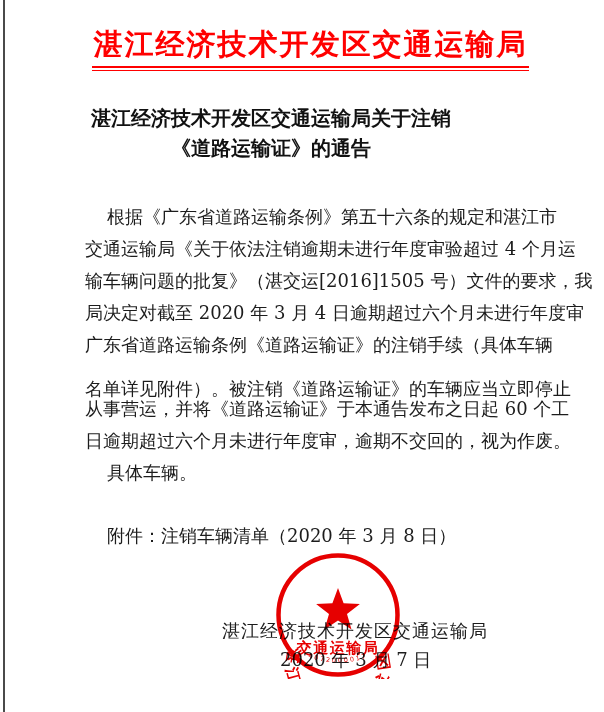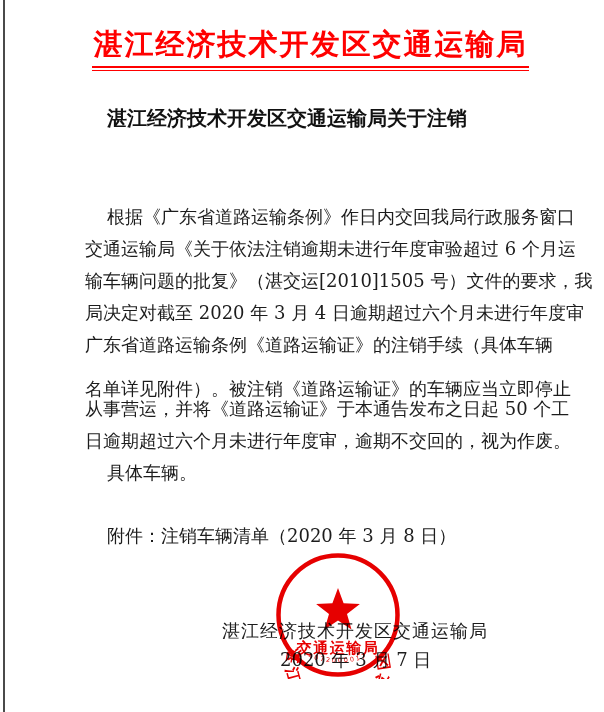--- a/index.html
+++ b/index.html
@@ -29,21 +29,20 @@
     border-top: 2px solid #ff0000;
     border-bottom: 1px solid #ff0000;
   }
   .doc-title {
     position: absolute; top: 103px; left: 0; width: 542px;
     text-align: center;
     color: #111111;
     font-size: 20px; font-weight: bold;
     line-height: 30px;
     font-family: "DejaVu Sans", "Liberation Sans", sans-serif;
-    margin-left: 16px;
   }
   .body-line {
     position: absolute; left: 85px; width: 475px;
     color: #1c1c1c;
     font-size: 18px; line-height: 22px;
     white-space: nowrap;
   }
   .indent { padding-left: 22px; }
   .signature-line {
     position: absolute; top: 619px; left: 222px;
@@ -68,29 +67,30 @@
 </head>
 <body>
 
 <div class="page-edge"></div>
 
 <div class="letterhead">湛江经济技术开发区交通运输局</div>
 <div class="letterhead-rule"></div>
 
 <div class="doc-title">
   <div>湛江经济技术开发区交通运输局关于注销</div>
+  <div>《道路运输证》的通告</div>
 </div>
 
-<div class="body-line indent" style="top:206px">根据《广东省道路运输条例》作日内交回我局行政服务窗口</div>
-<div class="body-line" style="top:238px">交通运输局《关于依法注销逾期未进行年度审验超过 6 个月运</div>
-<div class="body-line" style="top:270px">输车辆问题的批复》（湛交运[2010]1505 号）文件的要求，我</div>
+<div class="body-line indent" style="top:206px">根据《广东省道路运输条例》第五十六条的规定和湛江市</div>
+<div class="body-line" style="top:238px">交通运输局《关于依法注销逾期未进行年度审验超过 4 个月运</div>
+<div class="body-line" style="top:270px">输车辆问题的批复》（湛交运[2016]1505 号）文件的要求，我</div>
 <div class="body-line" style="top:302px">局决定对截至 2020 年 3 月 4 日逾期超过六个月未进行年度审</div>
 <div class="body-line" style="top:334px">广东省道路运输条例《道路运输证》的注销手续（具体车辆</div>
 <div class="body-line" style="top:378px">名单详见附件）。被注销《道路运输证》的车辆应当立即停止</div>
-<div class="body-line" style="top:398px">从事营运，并将《道路运输证》于本通告发布之日起 50 个工</div>
+<div class="body-line" style="top:398px">从事营运，并将《道路运输证》于本通告发布之日起 60 个工</div>
 <div class="body-line" style="top:430px">日逾期超过六个月未进行年度审，逾期不交回的，视为作废。</div>
 
 <div class="body-line indent" style="top:462px">具体车辆。</div>
 <div class="body-line indent" style="top:525px">附件：注销车辆清单（2020 年 3 月 8 日）</div>
 
 <div class="signature-line">湛江经济技术开发区交通运输局</div>
 <div class="date-line">2020 年 3 月 7 日</div>
 
 <div class="seal">
   <svg viewBox="0 0 128 128" xmlns="http://www.w3.org/2000/svg">

